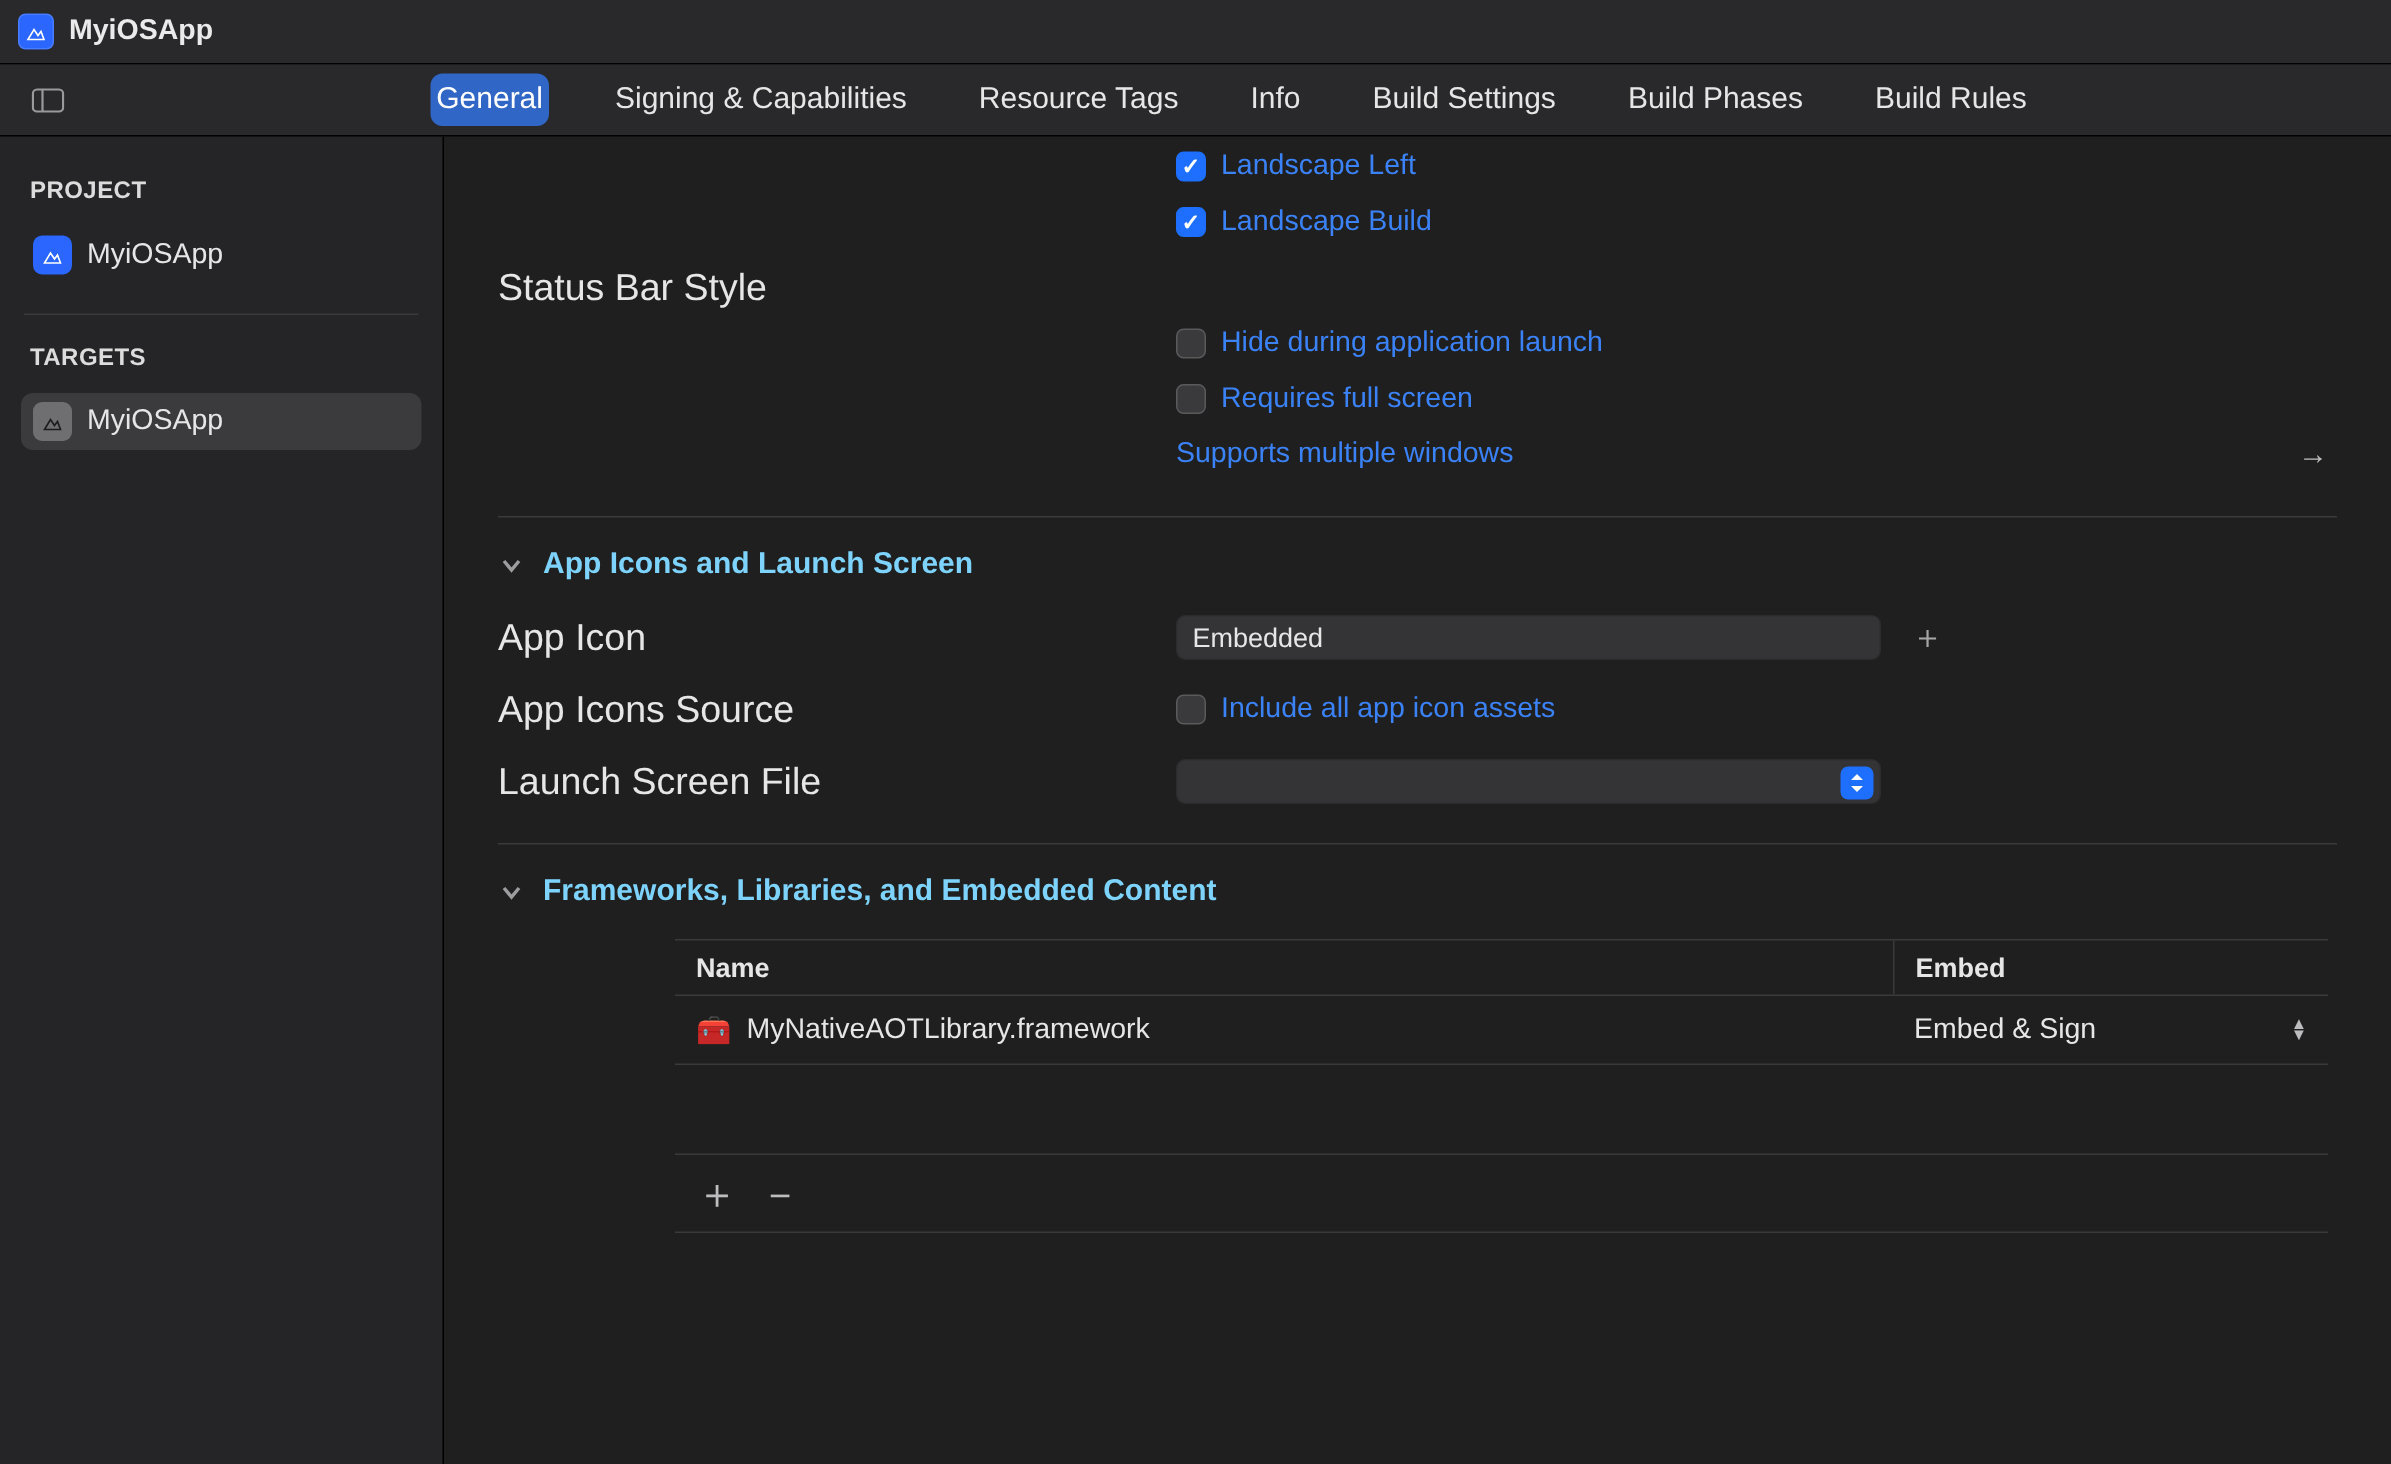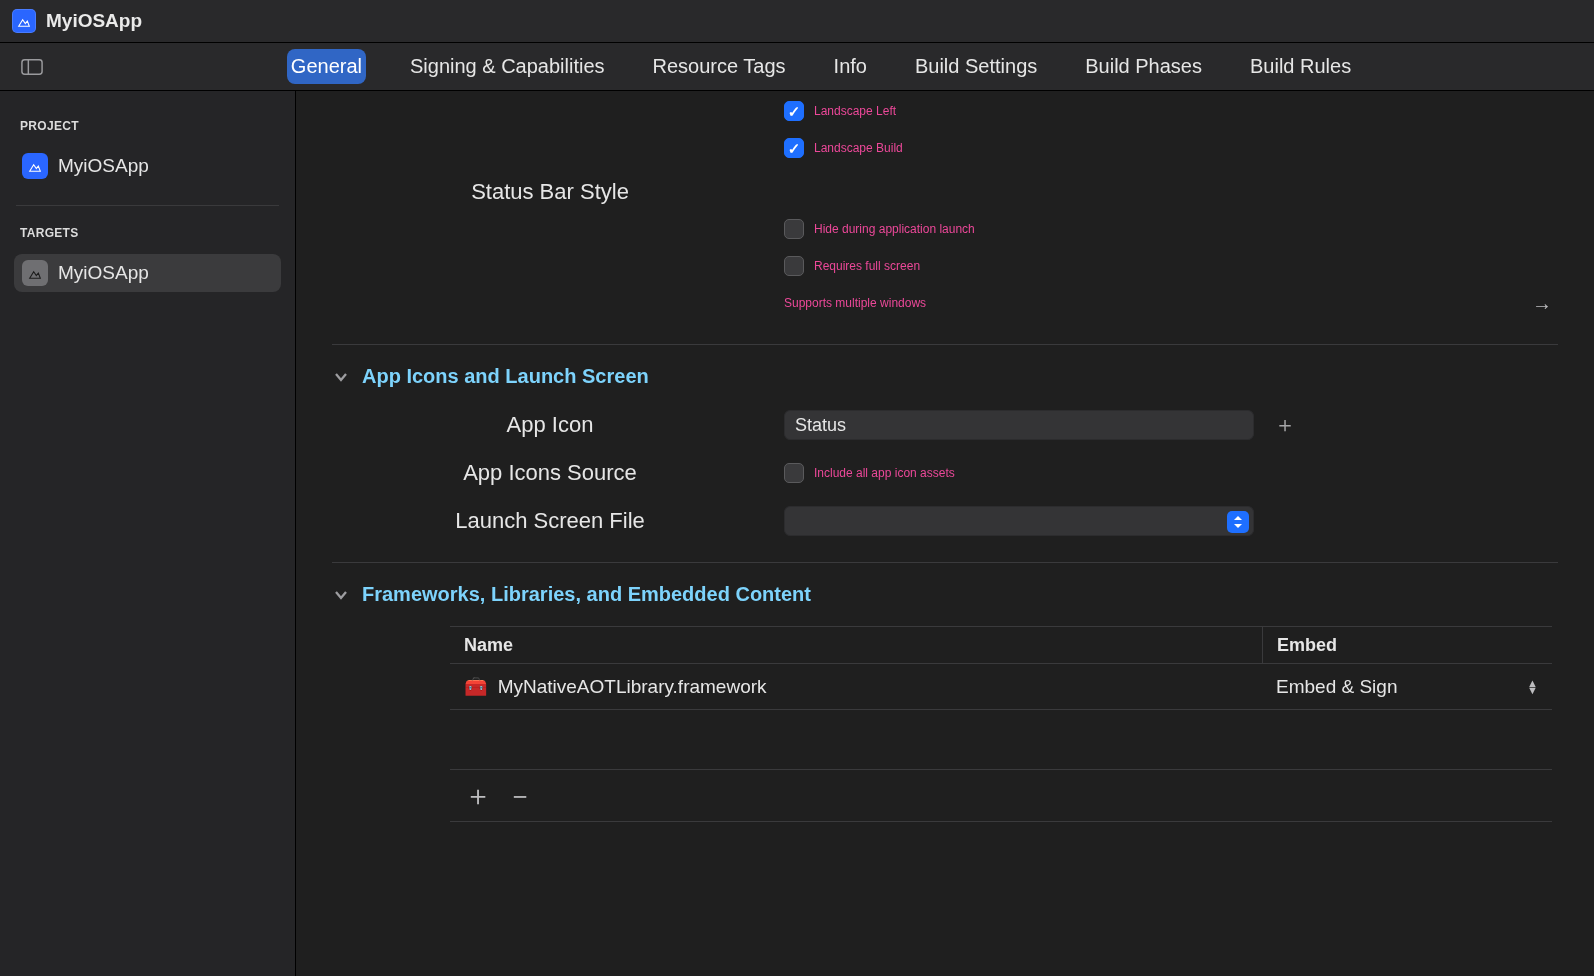--- a/index.html
+++ b/index.html
@@ -15,45 +15,45 @@
 .tab-strip{height:48px;background:#29292b;display:flex;align-items:center;border-bottom:1px solid #000;position:relative;}
 .panel-toggle{width:32px;height:28px;border-radius:6px;display:flex;align-items:center;justify-content:center;margin-left:16px;}
 .panel-toggle svg{width:22px;height:18px;stroke:#9a9a9d;fill:none;stroke-width:1.6;}
 .tabs{flex:1;display:flex;justify-content:center;gap:40px;}
 .tab{font-size:20px;color:#e6e6e6;padding:6px 4px;border-radius:8px;cursor:pointer;white-space:nowrap;}
 .tab.active{background:#3066c5;color:#fff;}
 
 
 .main{display:flex;height:calc(976px - 43px - 48px);}
 .sidebar{width:296px;border-right:1px solid #000;background:#252527;padding:22px 14px 0 14px;}
-.sidebar-label{font-size:12px;font-weight:700;letter-spacing:.3px;color:#dcdcdc;margin:6px 0 14px 6px;}
+.sidebar-label{font-size:16px;font-weight:700;letter-spacing:.3px;color:#dcdcdc;margin:6px 0 14px 6px;}
 .proj-row{display:flex;align-items:center;gap:10px;border-radius:8px;padding:6px 8px;margin-bottom:20px;}
 .proj-row .ic{width:26px;height:26px;border-radius:6px;background:#2a66ff;display:flex;align-items:center;justify-content:center;}
 .proj-row .ic svg{width:16px;height:16px;stroke:#fff;fill:none;stroke-width:1.6;}
 .proj-row .lbl{font-size:19px;color:#e6e6e6;}
 
 .side-divider{height:1px;background:#3a3a3c;margin:2px 2px 20px 2px;}
 
 .tgt-row{display:flex;align-items:center;gap:10px;border-radius:8px;padding:6px 8px;background:#3b3b3d;}
 .tgt-row .ic{width:26px;height:26px;border-radius:6px;background:#6f6f72;display:flex;align-items:center;justify-content:center;}
 .tgt-row .ic svg{width:16px;height:16px;stroke:#1c1c1c;fill:none;stroke-width:1.6;}
 .tgt-row .lbl{font-size:19px;color:#e6e6e6;}
 
 
 .content{flex:1;overflow:auto;background:#1f1f1f;padding:0;}
 .form-area{padding:0 36px 40px 36px;}
 
 .row{display:flex;align-items:center;min-height:34px;margin:3px 0;}
-.row .fieldlabel{width:452px;text-align:center;padding-right:16px;font-size:22px;color:#e6e6e6;}
+.row .fieldlabel{width:452px;text-align:left;padding-right:16px;font-size:25px;color:#e6e6e6;}
 .row .fieldbody{flex:1;display:flex;align-items:center;gap:10px;}
 
 .chk{width:20px;height:20px;border-radius:5px;border:1px solid #5a5a5c;background:#3a3a3c;display:inline-flex;align-items:center;justify-content:center;flex:0 0 20px;}
 .chk.checked{background:#1e6fff;border-color:#1e6fff;}
 .chk.checked::after{content:"✓";color:#fff;font-size:15px;font-weight:800;line-height:1;}
-.chk-label{font-size:12px;color:#ec4899;}
+.chk-label{font-size:19px;color:#3b82f6;}
 
 .select{flex:0 0 470px;height:30px;background:#555558;border-radius:6px;display:flex;align-items:center;padding:0 10px;position:relative;color:#f2f2f2;font-size:18px;border:1px solid #2c2c2e;}
 .select .caret{position:absolute;right:4px;top:4px;width:22px;height:22px;border-radius:5px;background:#1e6fff;display:flex;align-items:center;justify-content:center;}
 .select .caret svg{width:10px;height:12px;fill:#fff;}
 
 .textfield{flex:0 0 470px;height:30px;background:#343436;border:1px solid #2c2c2e;border-radius:6px;display:flex;align-items:center;padding:0 10px;font-size:18px;color:#e6e6e6;}
 
 .plus-round{width:22px;height:22px;display:flex;align-items:center;justify-content:center;color:#a6a6a8;font-size:22px;margin-left:10px;}
 
 .arrow-right{margin-left:auto;margin-right:6px;color:#bdbdbf;font-size:20px;}
@@ -185,21 +185,21 @@
               <polyline points="2,4 7,10 12,4"></polyline>
             </svg>
           </span>
         <span class="section-title">App Icons and Launch Screen</span>
       </div>
 
       <div class="row" style="margin-top:16px;">
         <div class="fieldlabel">App Icon</div>
         <div class="fieldbody">
           <div class="textfield">
-            <span>Status</span>
+            <span>Embedded</span>
           </div>
           <span class="plus-round">＋</span>
         </div>
       </div>
 
       <div class="row" style="margin-top:14px;">
         <div class="fieldlabel">App Icons Source</div>
         <div class="fieldbody">
           <span class="chk"></span>
           <span class="chk-label">Include all app icon assets</span>

